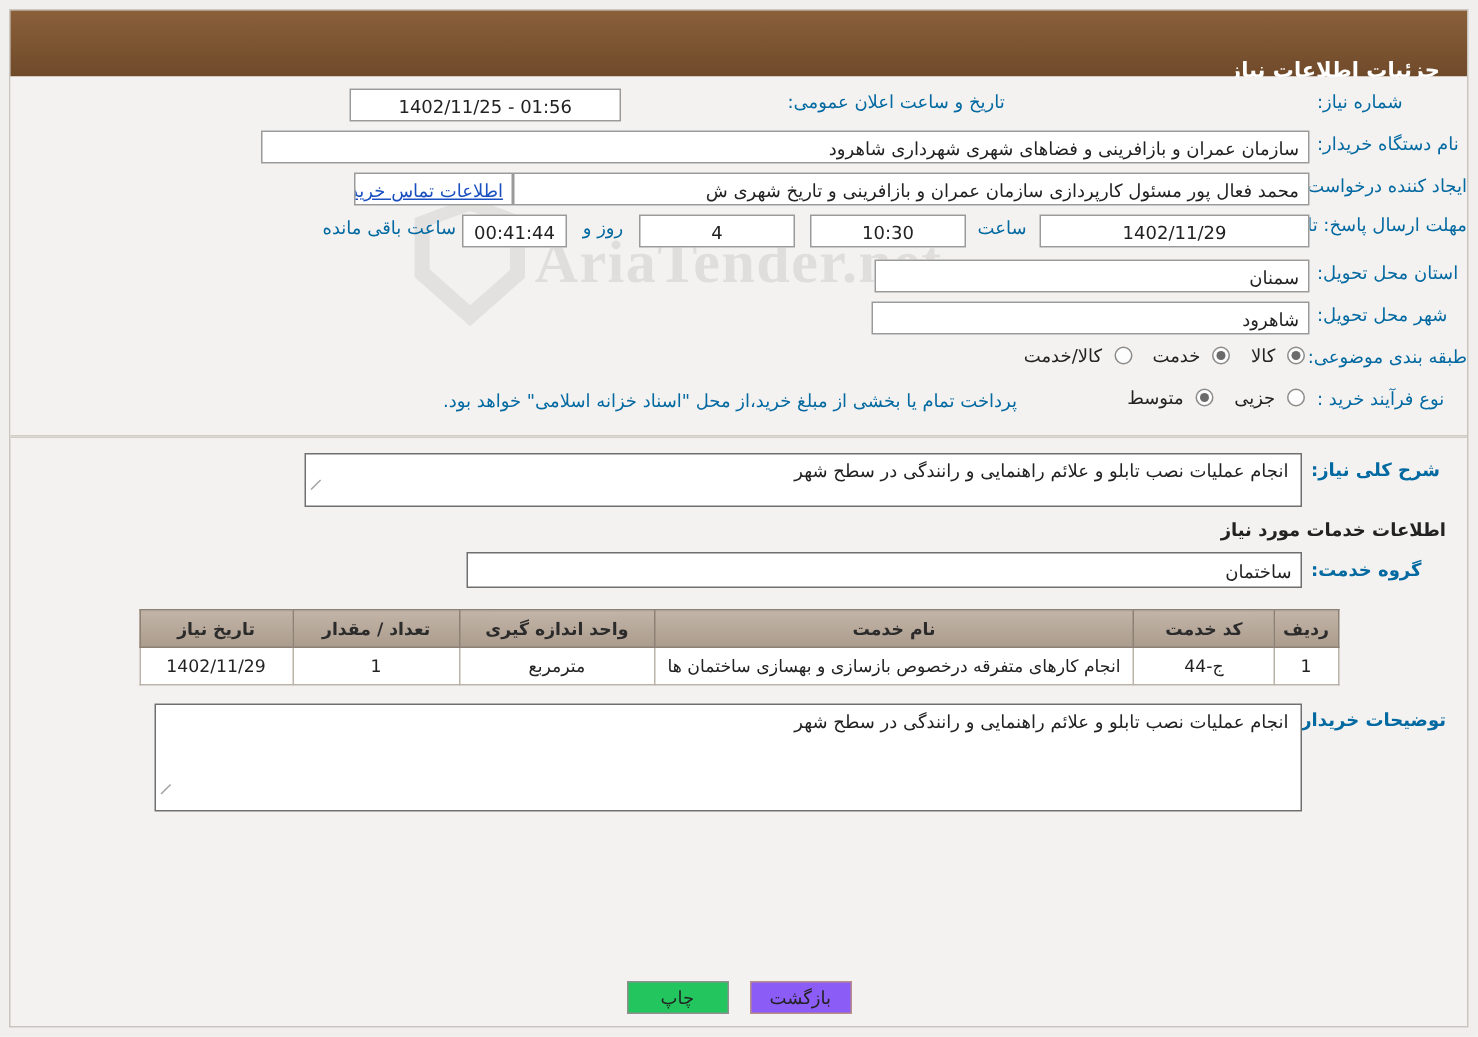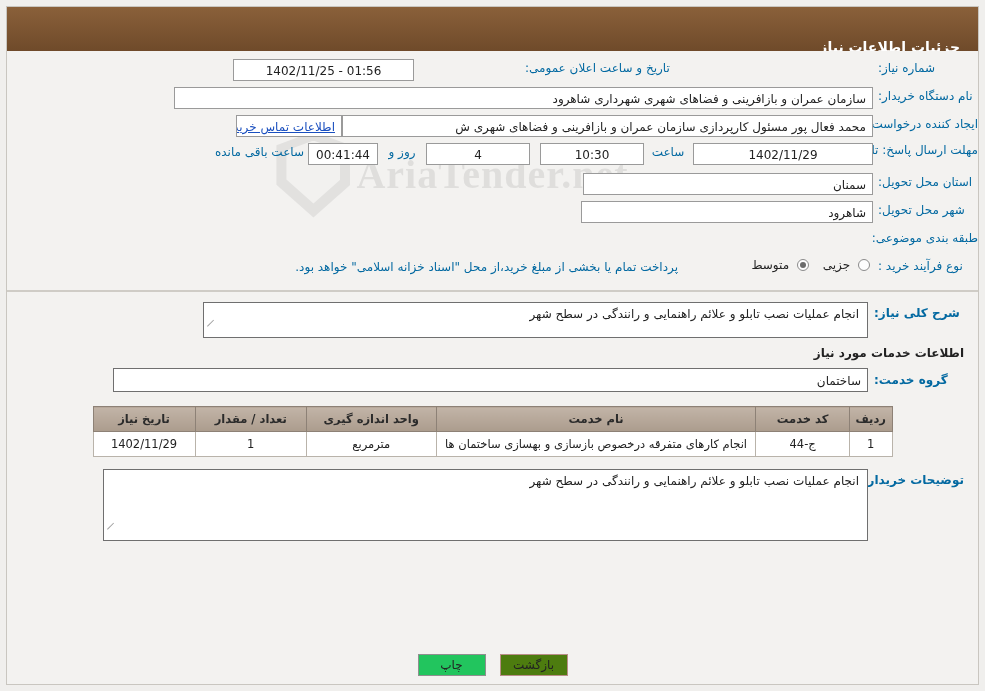--- a/index.html
+++ b/index.html
@@ -151,21 +151,21 @@
     display:flex;justify-content:center;gap:14px;
   }
   .btn{
     border:1px solid #8f8f8f;
     height:22px;line-height:20px;
     min-width:68px;text-align:center;
     font-size:12px;cursor:pointer;
     box-sizing:border-box;
   }
   .btn.print{background:#22c55e;}
-  .btn.back{background:#4d7c0f;border-color:#b98d88;}
+  .btn.back{background:#8b5cf6;border-color:#b98d88;}
   .divider{height:1px;background:#cfccc6;margin:0;}
 </style>
 </head>
 <body>
 
 <div class="page">
 
   <div class="titlebar">
     <div class="t">جزئیات اطلاعات نیاز</div>
   </div>
@@ -180,41 +180,49 @@
     </div>
 
     <div class="abs lbl" style="right:0;top:10px;width:100px;">شماره نیاز:</div>
     <div class="abs lbl" style="right:293px;top:10px;width:160px;text-align:left;">تاریخ و ساعت اعلان عمومی:</div>
     <div class="abs fld" style="right:564px;top:8px;width:181px;">01:56 - 1402/11/25</div>
 
     <div class="abs lbl" style="right:0;top:38px;width:100px;">نام دستگاه خریدار:</div>
     <div class="abs fld right" style="right:105px;top:36px;width:699px;padding-left:20px;">سازمان عمران و بازافرینی و فضاهای شهری شهرداری شاهرود</div>
 
     <div class="abs lbl" style="right:0;top:66px;width:100px;">ایجاد کننده درخواست:</div>
-    <div class="abs fld right" style="right:105px;top:64px;width:531px;">محمد فعال پور مسئول کارپردازی سازمان عمران و بازافرینی و فضاهای شهری ش</div>
+    <div class="abs fld right" style="right:105px;top:64px;width:531px;">محمد فعال پور مسئول کارپردازی سازمان عمران و بازافرینی و تاریخ شهری ش</div>
     <div class="abs fld" style="right:636px;top:64px;width:106px;">
       <span class="link">اطلاعات تماس خریدار</span>
     </div>
 
     <div class="abs lbl" style="right:0;top:92px;width:100px;line-height:15px;text-align:left;">مهلت ارسال پاسخ: تا تاریخ:</div>
     <div class="abs fld" style="right:105px;top:92px;width:180px;">1402/11/29</div>
     <div class="abs lbl" style="right:290px;top:94px;width:40px;text-align:center;">ساعت</div>
     <div class="abs fld" style="right:334px;top:92px;width:104px;">10:30</div>
     <div class="abs fld" style="right:448px;top:92px;width:104px;">4</div>
     <div class="abs lbl" style="right:556px;top:94px;width:40px;text-align:center;">روز و</div>
     <div class="abs fld" style="right:600px;top:92px;width:70px;">00:41:44</div>
     <div class="abs lbl" style="right:674px;top:94px;width:100px;text-align:right;">ساعت باقی مانده</div>
 
     <div class="abs lbl" style="right:0;top:124px;width:100px;">استان محل تحویل:</div>
     <div class="abs fld right" style="right:105px;top:122px;width:290px;">سمنان</div>
 
     <div class="abs lbl" style="right:0;top:152px;width:100px;">شهر محل تحویل:</div>
     <div class="abs fld right" style="right:105px;top:150px;width:292px;">شاهرود</div>
 
     <div class="abs lbl" style="right:0;top:180px;width:100px;">طبقه بندی موضوعی:</div>
+    <div class="abs" style="right:108px;top:178px;">
+      <span class="radio on"></span>
+      <span class="radiotxt">کالا</span>
+      <span class="radio on"></span>
+      <span class="radiotxt">خدمت</span>
+      <span class="radio"></span>
+      <span class="radiotxt">کالا/خدمت</span>
+    </div>
 
     <div class="abs lbl" style="right:0;top:208px;width:100px;">نوع فرآیند خرید :</div>
     <div class="abs" style="right:108px;top:206px;">
       <span class="radio"></span>
       <span class="radiotxt">جزیی</span>
       <span class="radio on"></span>
       <span class="radiotxt">متوسط</span>
     </div>
     <div class="abs lbl" style="right:300px;top:209px;width:440px;text-align:right;">پرداخت تمام یا بخشی از مبلغ خرید،از محل "اسناد خزانه اسلامی" خواهد بود.</div>
   </div>
@@ -228,21 +236,21 @@
       <div class="bigfield" style="width:665px;height:36px;">
         <span>انجام عملیات نصب تابلو و علائم راهنمایی و رانندگی در سطح شهر</span>
         <span class="resize"></span>
       </div>
     </div>
 
     <div class="secttl">اطلاعات خدمات مورد نیاز</div>
 
     <div style="display:flex;align-items:center;margin-bottom:10px;">
       <div class="lbl bold" style="width:90px;text-align:left;">گروه خدمت:</div>
-      <div class="fld right" style="width:755px;height:24px;line-height:24px;border-color:#6f6f6f;">ساختمان</div>
+      <div class="fld right" style="width:557px;height:24px;line-height:24px;border-color:#6f6f6f;">ساختمان</div>
     </div>
 
     <div style="display:flex;justify-content:center;">
       <table class="tbl">
         <thead>
           <tr>
             <th style="width:34px;">ردیف</th>
             <th style="width:90px;">کد خدمت</th>
             <th style="width:340px;">نام خدمت</th>
             <th style="width:130px;">واحد اندازه گیری</th>

